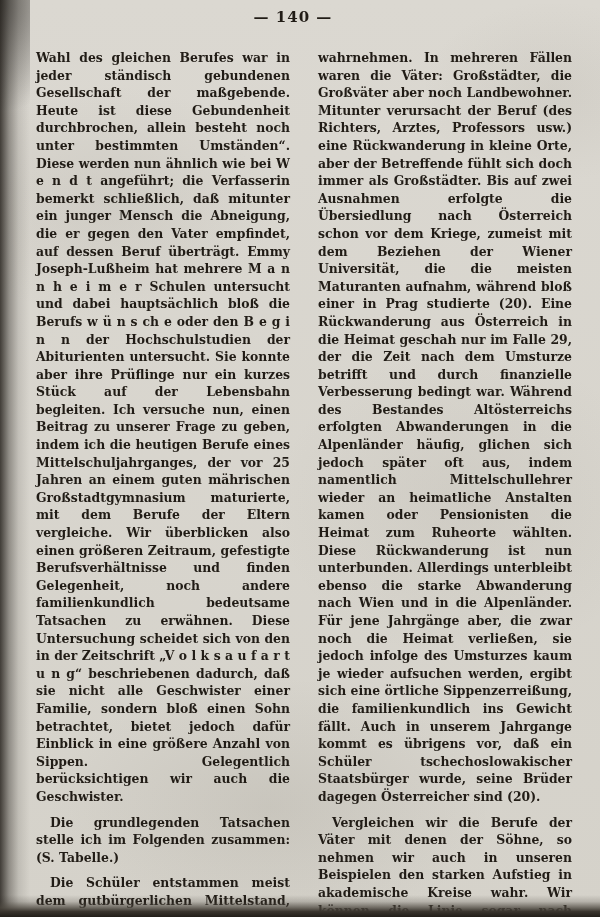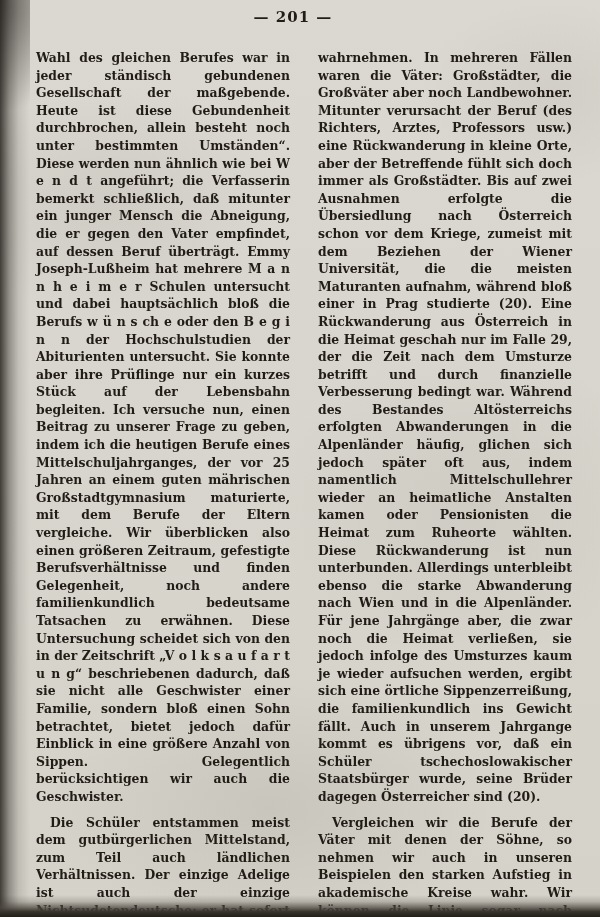--- a/index.html
+++ b/index.html
@@ -52,25 +52,26 @@
   .col p { margin: 8px; }
   .col p + p { margin-top: 5px; }
   .p-indent { text-indent: 14px; }
 </style>
 </head>
 <body>
 
 <div class="scan">
   <div class="gutter-shadow"></div>
 
-  <div class="header">— 201 —</div>
+  <div class="header">— 140 —</div>
 
   <div class="columns">
     <div class="col" lang="de">
       <p>Wahl des gleichen Berufes war in jeder ständisch gebundenen Gesellschaft der maßgebende. Heute ist diese Gebundenheit durchbrochen, allein besteht noch unter bestimmten Umständen“. Diese werden nun ähnlich wie bei W e n d t angeführt; die Verfasserin bemerkt schließlich, daß mitunter ein junger Mensch die Abneigung, die er gegen den Vater empfindet, auf dessen Beruf überträgt. Emmy Joseph-Lußheim hat mehrere M a n n h e i m e r Schulen untersucht und dabei hauptsächlich bloß die Berufs w ü n s ch e oder den B e g i n n der Hochschulstudien der Abiturienten untersucht. Sie konnte aber ihre Prüflinge nur ein kurzes Stück auf der Lebensbahn begleiten. Ich versuche nun, einen Beitrag zu unserer Frage zu geben, indem ich die heutigen Berufe eines Mittelschuljahrganges, der vor 25 Jahren an einem guten mährischen Großstadtgymnasium maturierte, mit dem Berufe der Eltern vergleiche. Wir überblicken also einen größeren Zeitraum, gefestigte Berufsverhältnisse und finden Gelegenheit, noch andere familienkundlich bedeutsame Tatsachen zu erwähnen. Diese Untersuchung scheidet sich von den in der Zeitschrift „V o l k s a u f a r t u n g“ beschriebenen dadurch, daß sie nicht alle Geschwister einer Familie, sondern bloß einen Sohn betrachtet, bietet jedoch dafür Einblick in eine größere Anzahl von Sippen. Gelegentlich berücksichtigen wir auch die Geschwister.</p>
+      <p class="p-indent">Die grundlegenden Tatsachen stelle ich im Folgenden zusammen: (S. Tabelle.)</p>
       <p class="p-indent">Die Schüler entstammen meist dem gutbürgerlichen Mittelstand, zum Teil auch ländlichen Verhältnissen. Der einzige Adelige ist auch der einzige Nichtsudetendeutsche; er hat sofort nach der Reifeprüfung seine Tiroler Güter aufgesucht. Beachtenswerter ist dagegen der Zug nach der Großstadt, namentlich nach W i e n, den wir bei vielen Schülern</p>
     </div>
     <div class="col" lang="de">
       <p>wahrnehmen. In mehreren Fällen waren die Väter: Großstädter, die Großväter aber noch Landbewohner. Mitunter verursacht der Beruf (des Richters, Arztes, Professors usw.) eine Rückwanderung in kleine Orte, aber der Betreffende fühlt sich doch immer als Großstädter. Bis auf zwei Ausnahmen erfolgte die Übersiedlung nach Österreich schon vor dem Kriege, zumeist mit dem Beziehen der Wiener Universität, die die meisten Maturanten aufnahm, während bloß einer in Prag studierte (20). Eine Rückwanderung aus Österreich in die Heimat geschah nur im Falle 29, der die Zeit nach dem Umsturze betrifft und durch finanzielle Verbesserung bedingt war. Während des Bestandes Altösterreichs erfolgten Abwanderungen in die Alpenländer häufig, glichen sich jedoch später oft aus, indem namentlich Mittelschullehrer wieder an heimatliche Anstalten kamen oder Pensionisten die Heimat zum Ruheorte wählten. Diese Rückwanderung ist nun unterbunden. Allerdings unterbleibt ebenso die starke Abwanderung nach Wien und in die Alpenländer. Für jene Jahrgänge aber, die zwar noch die Heimat verließen, sie jedoch infolge des Umsturzes kaum je wieder aufsuchen werden, ergibt sich eine örtliche Sippenzerreißung, die familienkundlich ins Gewicht fällt. Auch in unserem Jahrgange kommt es übrigens vor, daß ein Schüler tschechoslowakischer Staatsbürger wurde, seine Brüder dagegen Österreicher sind (20).</p>
       <p class="p-indent">Vergleichen wir die Berufe der Väter mit denen der Söhne, so nehmen wir auch in unseren Beispielen den starken Aufstieg in akademische Kreise wahr. Wir können die Linie sogar nach rückwärts verlängern, wenn wir feststellen, daß mehrere akademisch gebildete Väter aus Handwerker- oder Bauernfamilien stammen (z. B. 27, 28) im Falle 13 war der Urgroßvater noch Bauer, der Großvater Arzt, der früh verwaiste Vater mußte</p>
     </div>
   </div>
 
   <div class="bottom-shadow"></div>
 </div>

